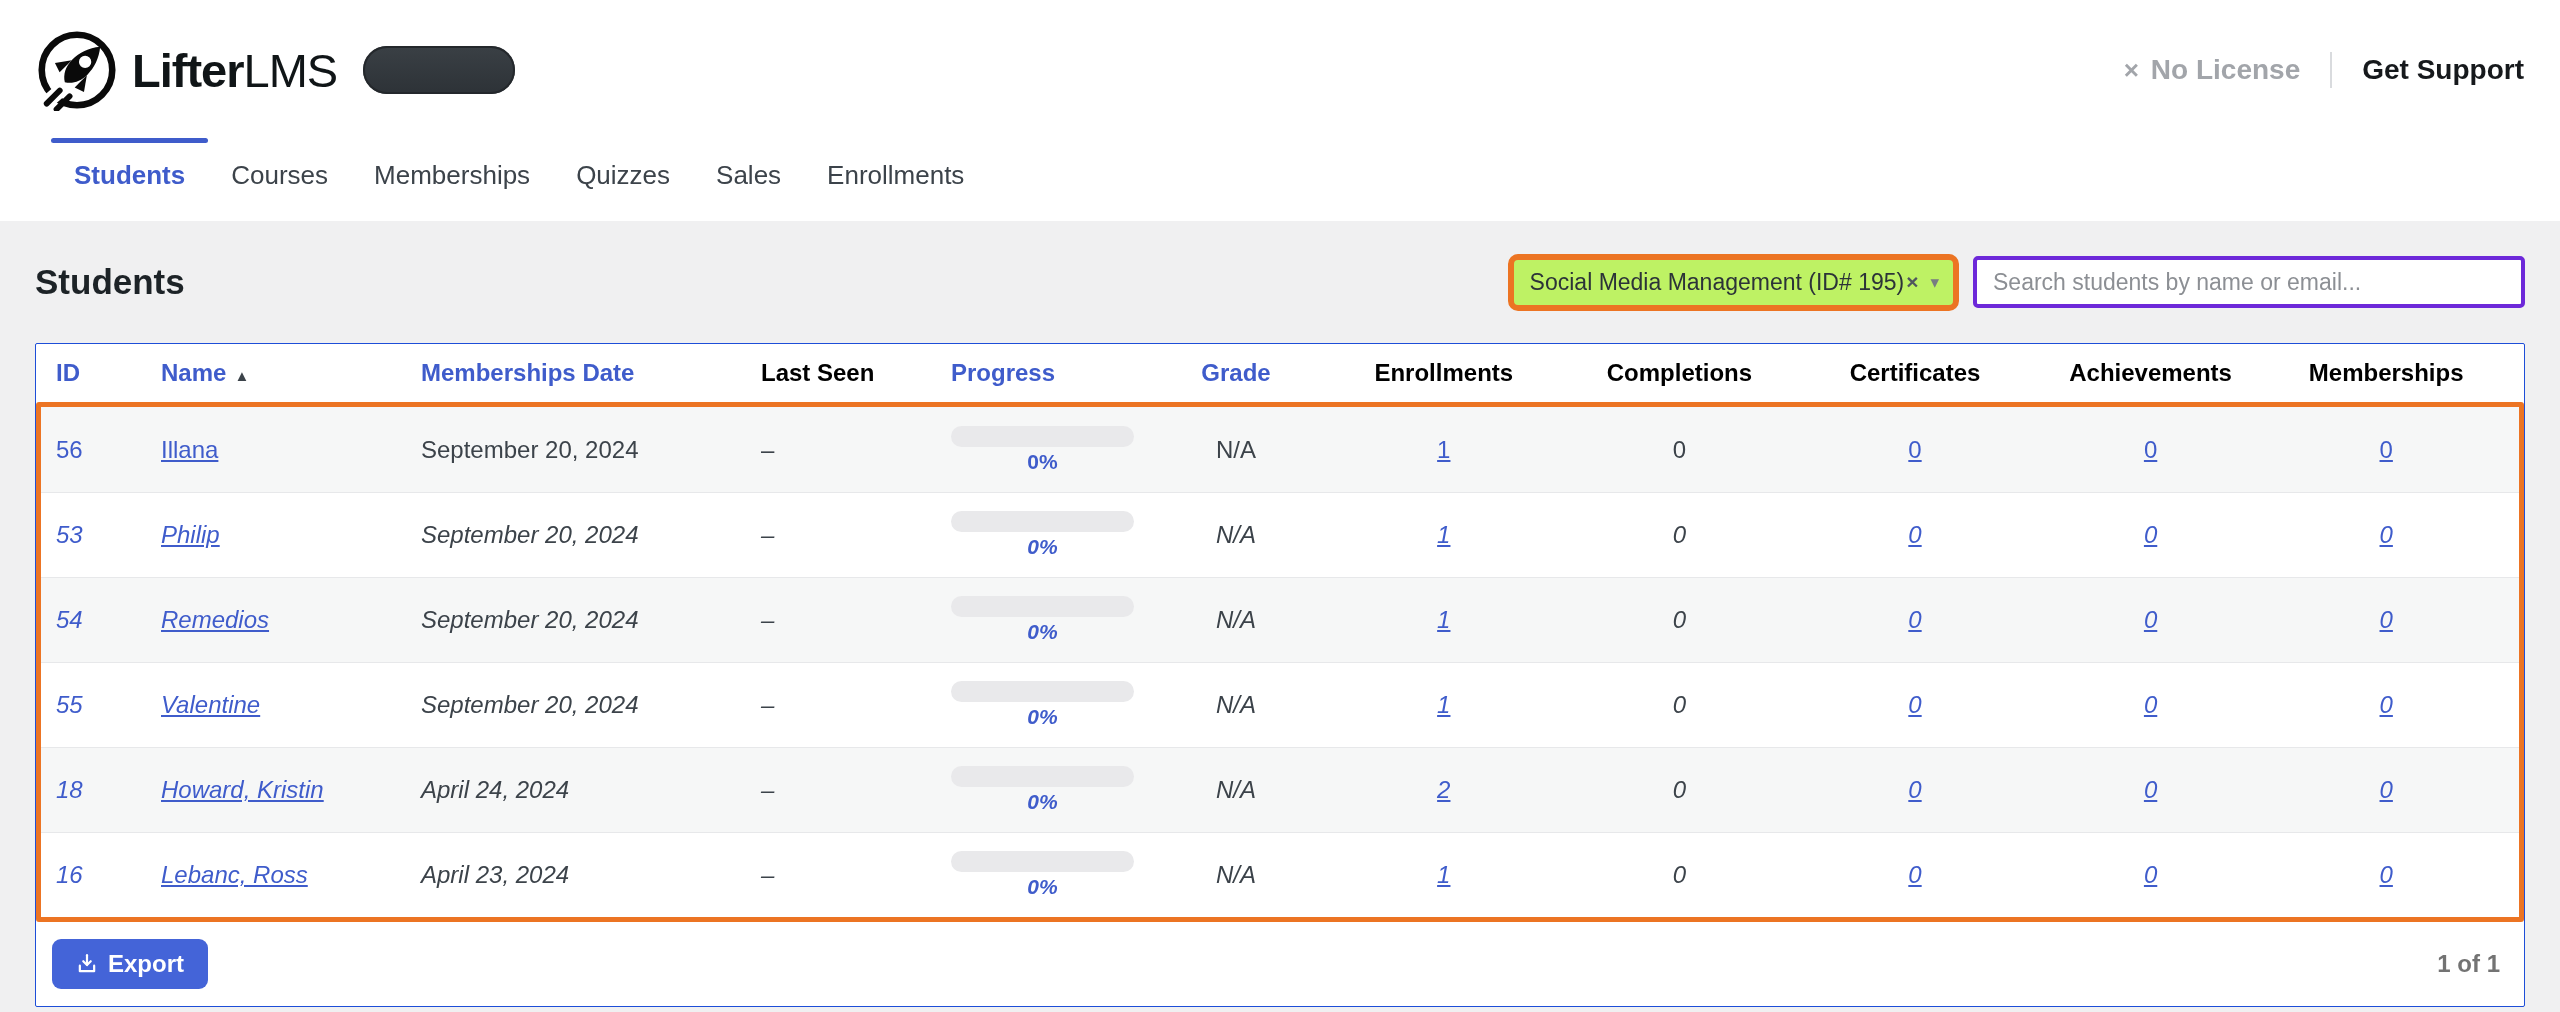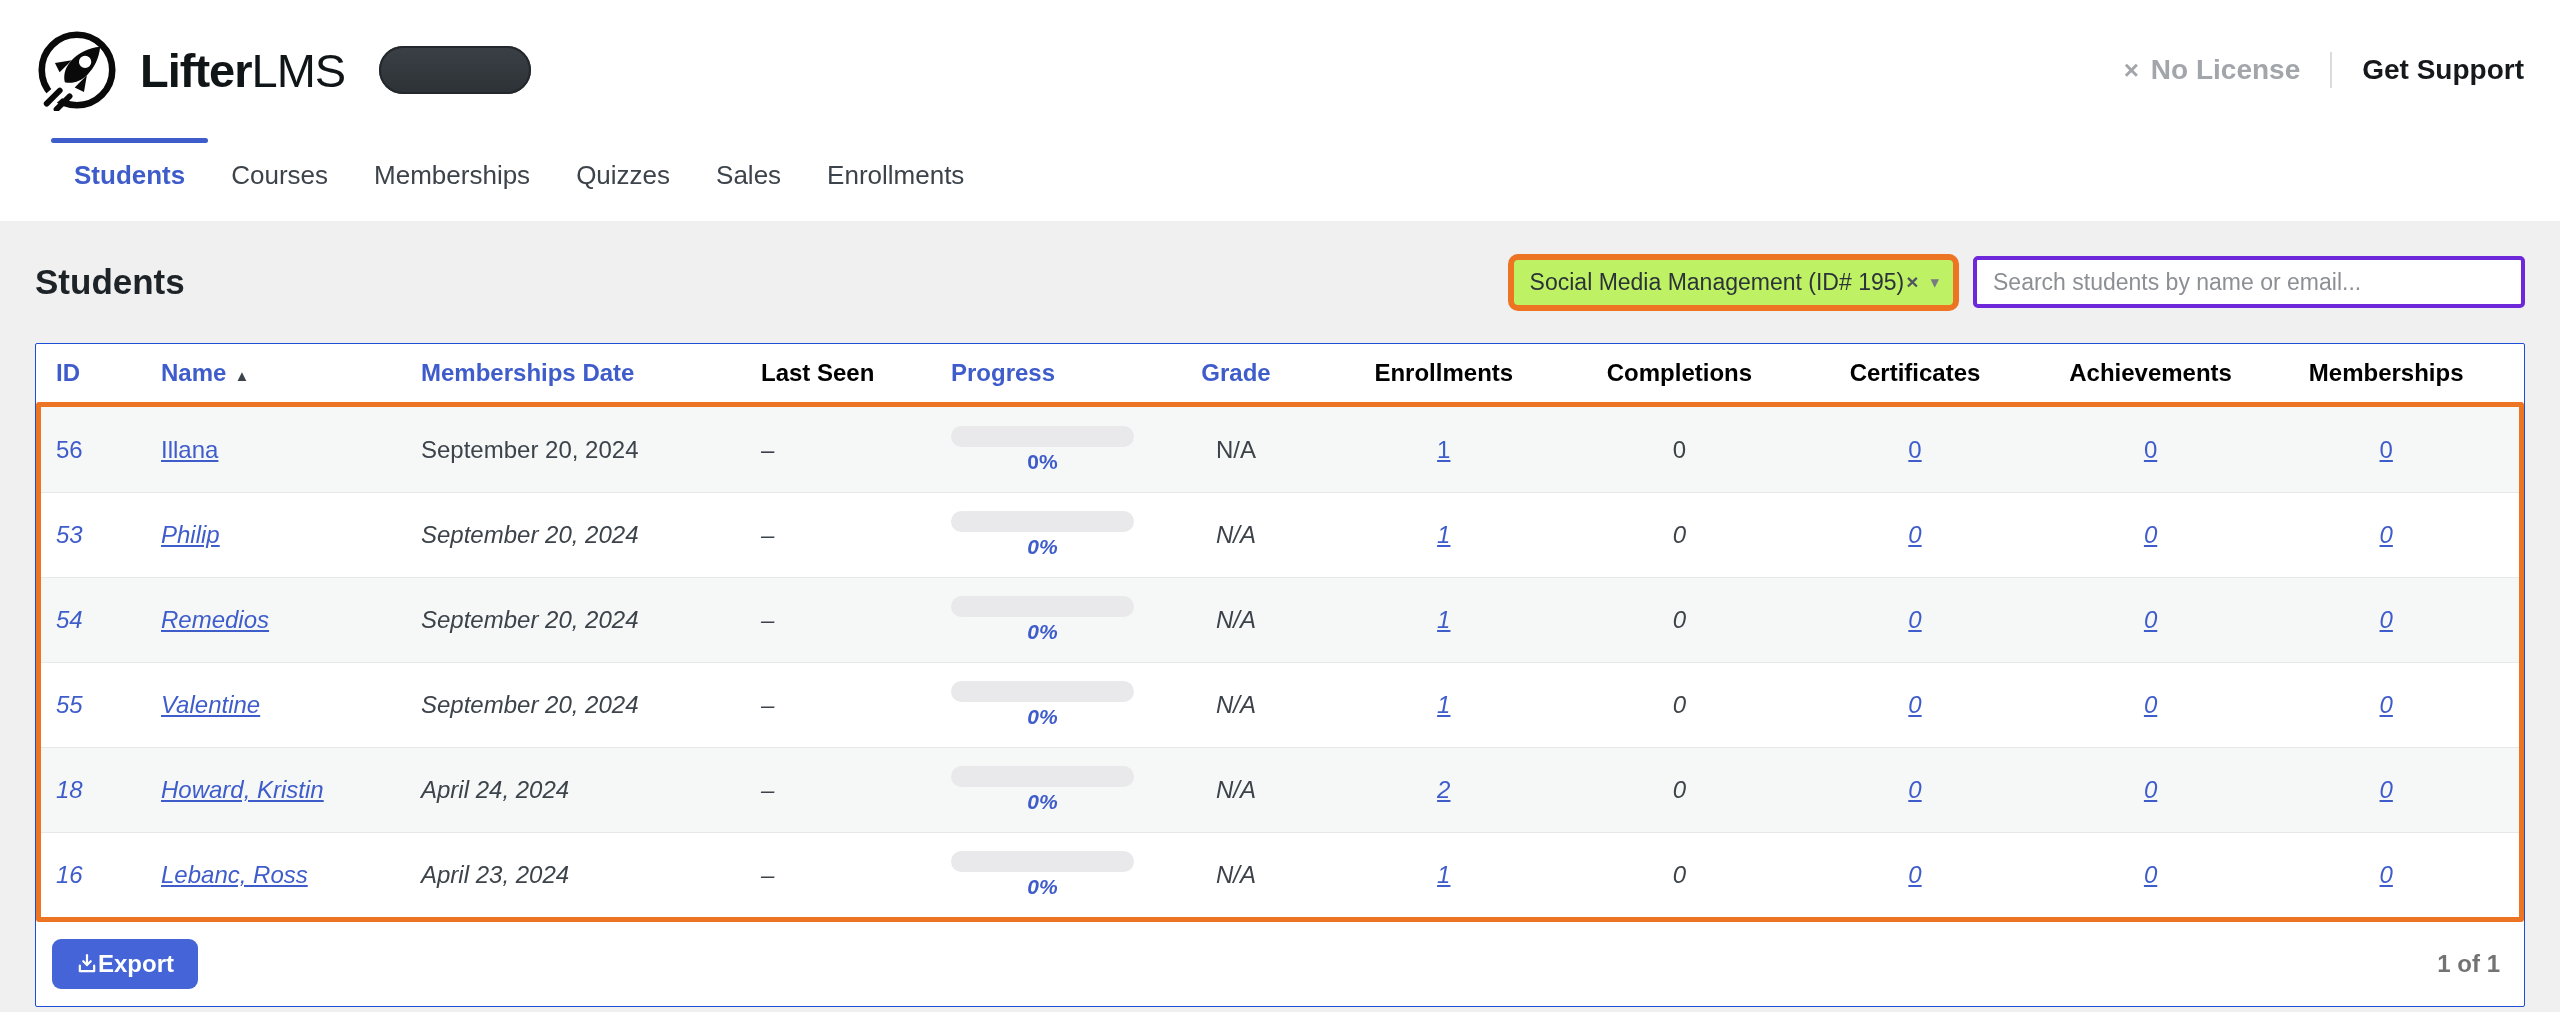--- a/index.html
+++ b/index.html
@@ -7,21 +7,21 @@
     --btn-blue:#4464d8;
     --orange:#ec7423;
     --row-alt:#f6f7f7;
   }
   *{box-sizing:border-box;margin:0;padding:0;}
   html,body{width:2560px;height:1012px;overflow:hidden;}
   body{font-family:"Liberation Sans",sans-serif;background:#f0f0f1;color:#2c3338;}
 
   
   .admin-header{background:#fff;padding:0 36px;}
-  .brand-row{display:flex;align-items:center;height:132px;padding-top:8px;gap:8px;}
+  .brand-row{display:flex;align-items:center;height:132px;padding-top:8px;}
   .logo-mark{width:82px;height:82px;flex:0 0 auto;}
   .brand-text{font-size:47px;letter-spacing:-1px;color:#101517;margin-left:14px;white-space:nowrap;}
   .brand-text .bold{font-weight:700;}
   .brand-text .light{font-weight:400;}
   .redacted-pill{width:152px;height:48px;border-radius:25px;margin-left:26px;
     background:linear-gradient(180deg,#3a4045 0%,#2d3237 100%);box-shadow:inset 0 0 0 2px #24282c;}
   .header-spacer{flex:1;}
   .license-area{display:flex;align-items:center;gap:30px;font-size:28px;font-weight:700;}
   .no-license{color:#a2a5aa;display:flex;align-items:center;gap:12px;}
   .no-license .x{font-weight:700;font-size:26px;}
@@ -66,21 +66,21 @@
   .td.center{text-align:center;}
   .id-link{color:var(--accent);cursor:pointer;}
   .link{color:var(--accent);text-decoration:underline;cursor:pointer;}
 
   .pwrap{width:183px;display:flex;flex-direction:column;align-items:center;}
   .pbar{width:183px;height:21px;border-radius:11px;background:#e9e9eb;overflow:hidden;}
   .pfill{height:100%;background:var(--accent);width:0;}
   .pct{margin-top:3px;font-size:21px;font-weight:700;color:var(--accent);}
 
   .card-footer{display:flex;align-items:center;justify-content:space-between;padding:17px 16px;}
-  .export-btn{display:flex;align-items:center;background:var(--btn-blue);color:#fff;border:none;
+  .export-btn{display:flex;align-items:center;gap:10px;background:var(--btn-blue);color:#fff;border:none;
     border-radius:9px;padding:11px 24px;font-size:24px;font-weight:700;cursor:pointer;font-family:"Liberation Sans",sans-serif;}
   .pagination{font-size:24px;font-weight:700;color:#737373;margin-right:8px;}
 </style>
 </head>
 <body>
 
 <div class="admin-header">
   <div class="brand-row">
     <svg class="logo-mark" viewBox="0 0 100 100">
       <circle cx="50" cy="50" r="43" fill="none" stroke="#0a0a0a" stroke-width="8"></circle>

